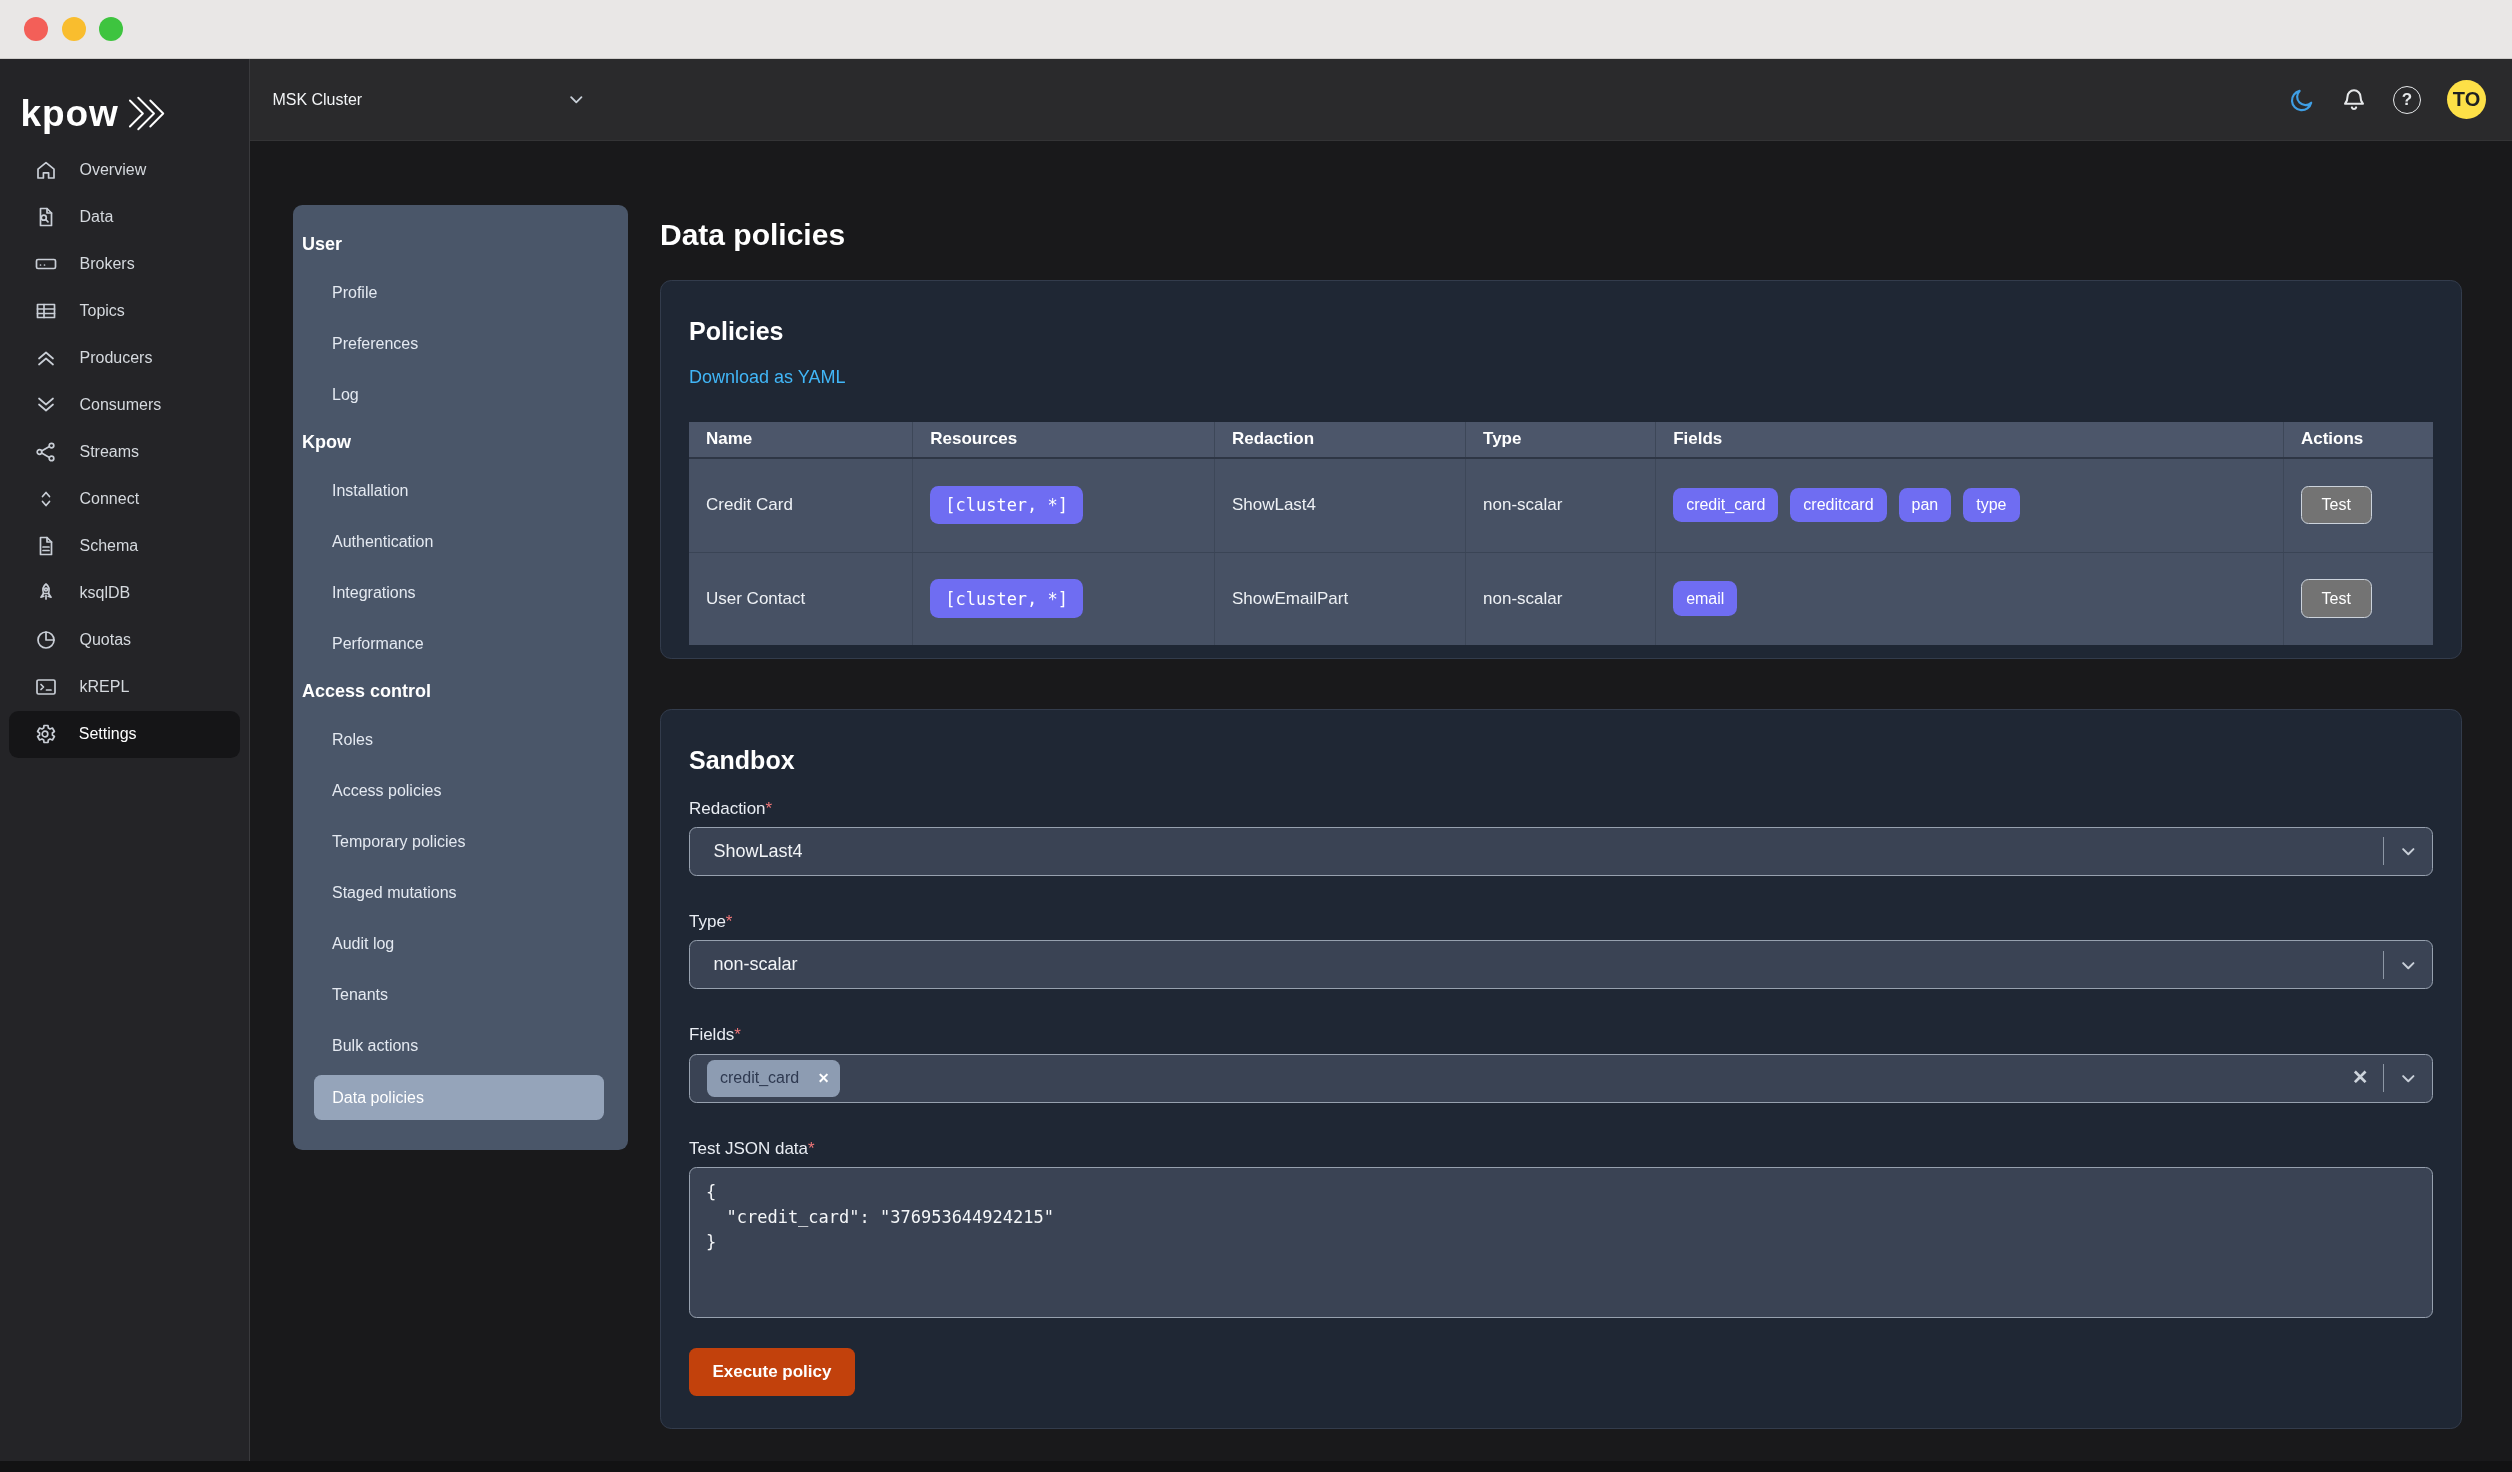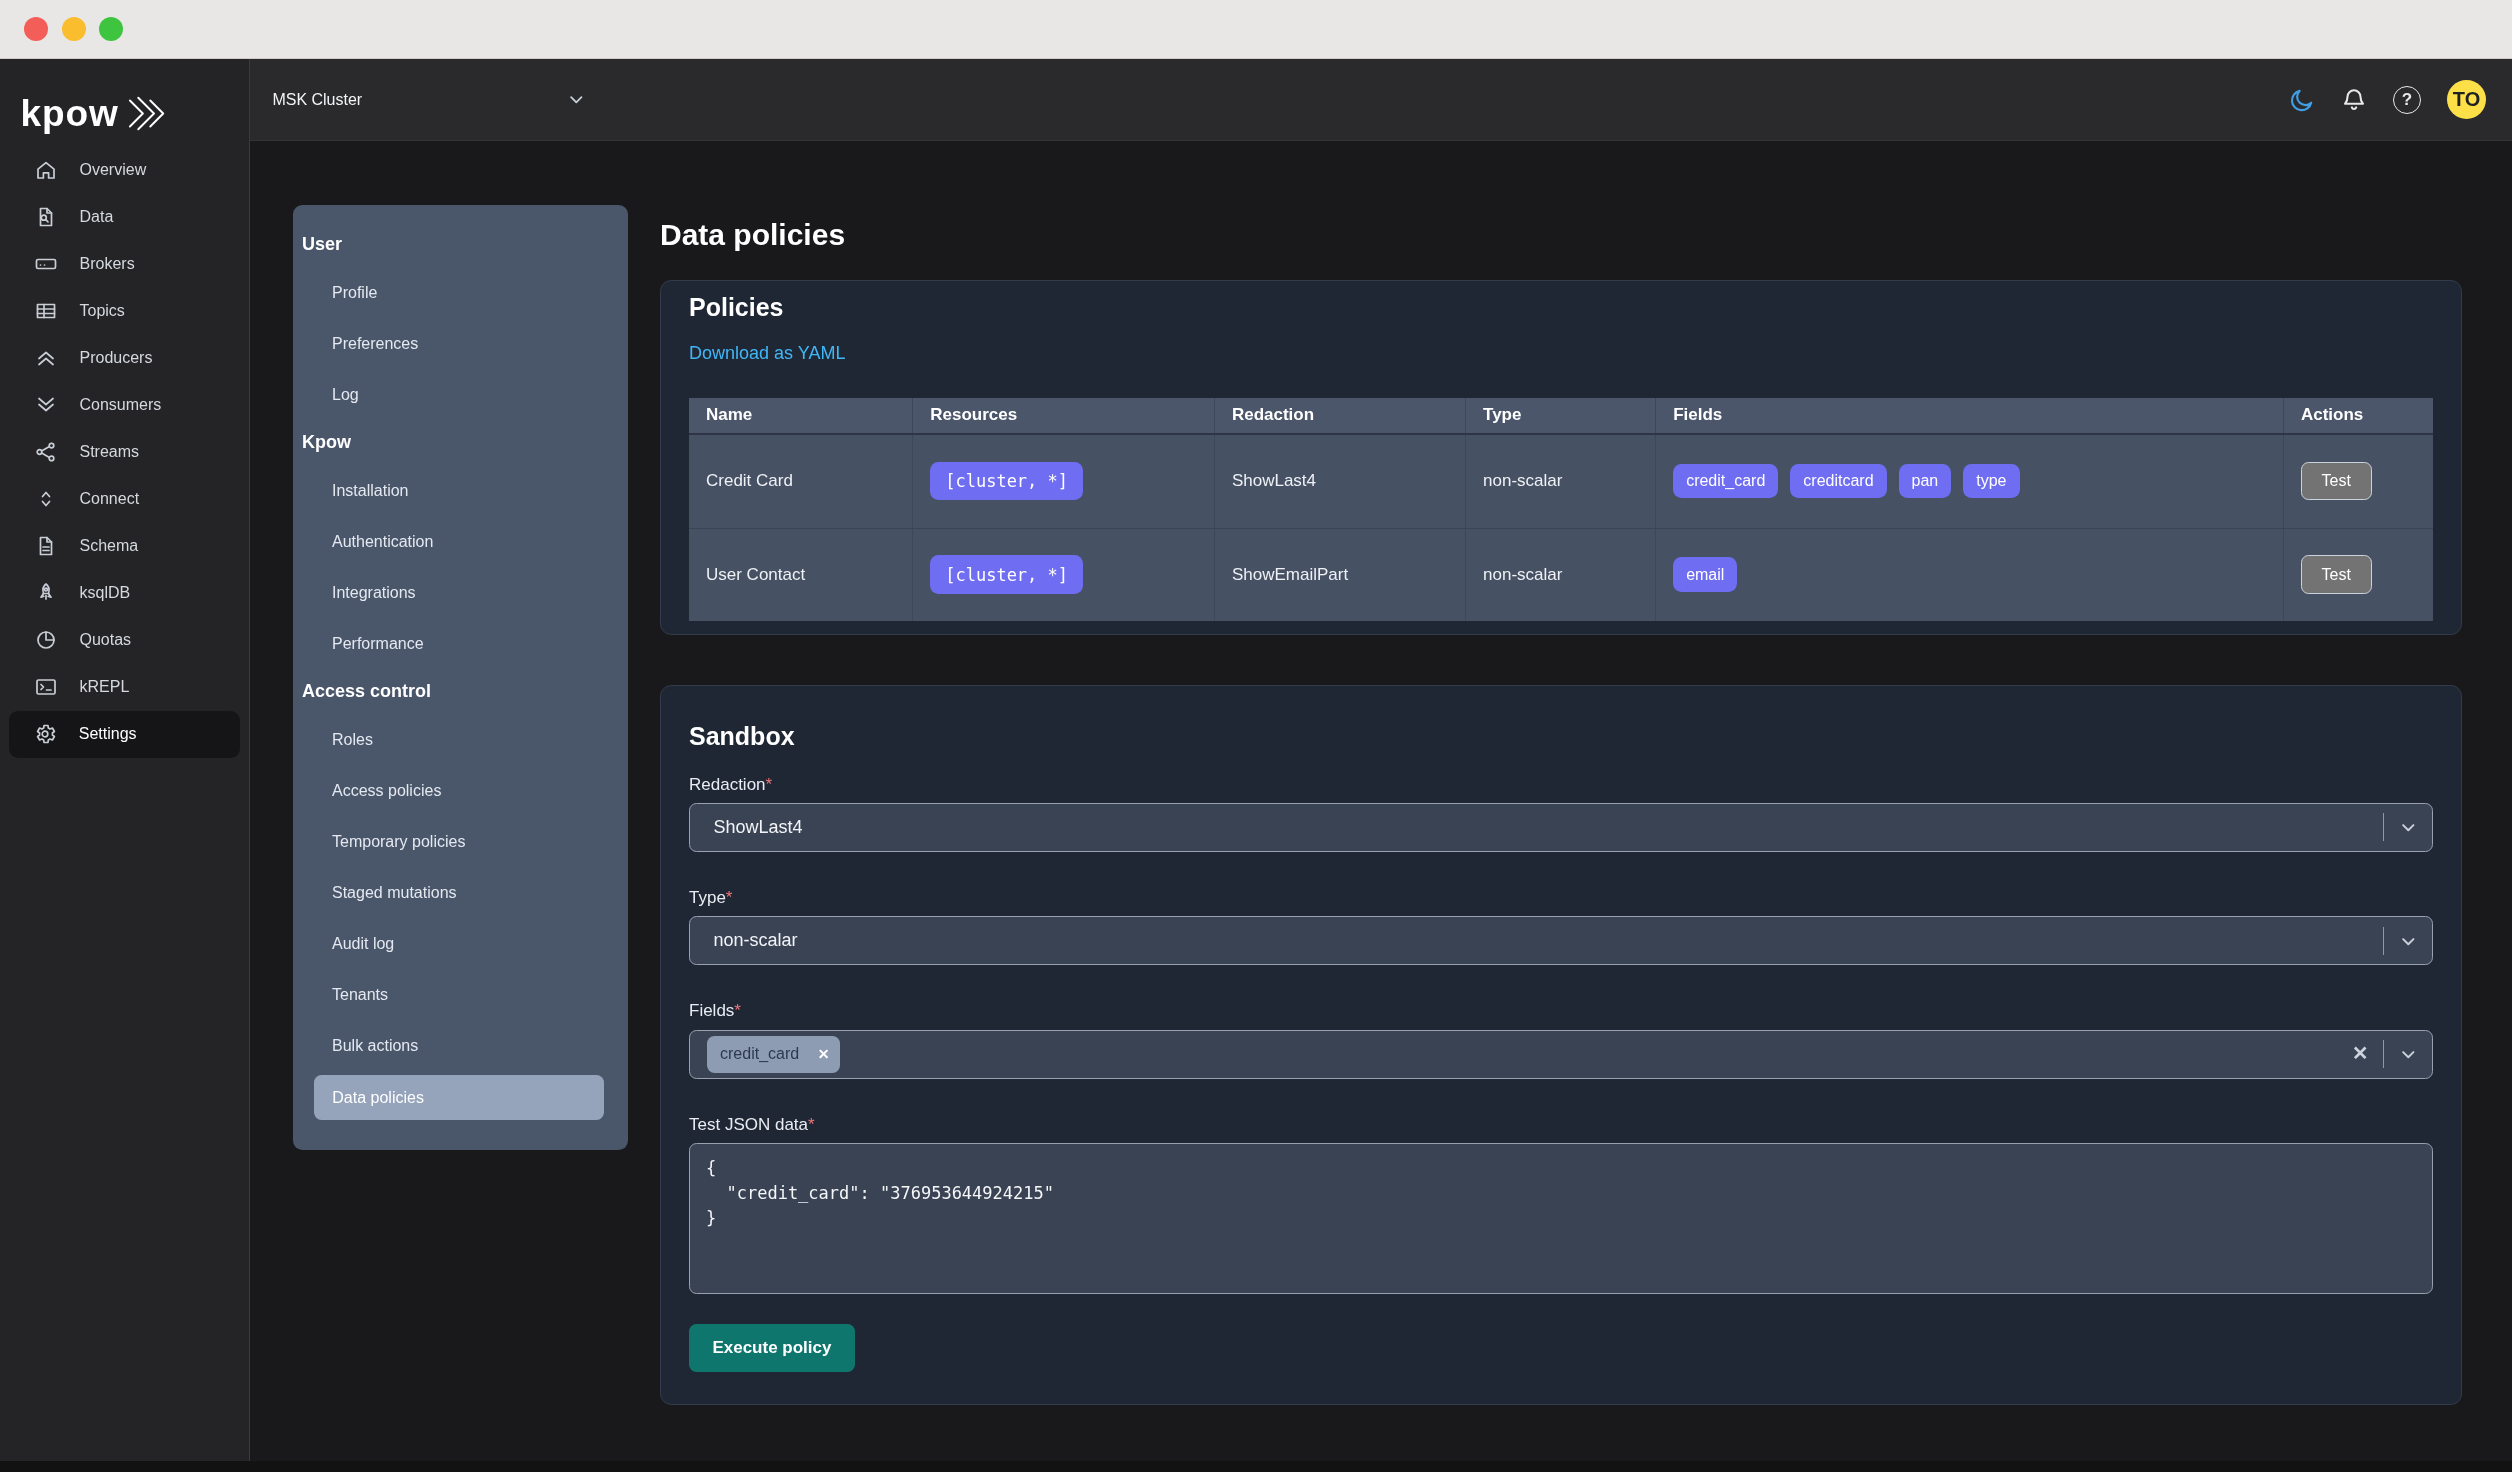--- a/index.html
+++ b/index.html
@@ -57,21 +57,21 @@
                  color:#e4e9f1; cursor:pointer; }
   .subnav-item.active { height:45px; line-height:45px; margin:3.7px 24px 2.8px 20.6px;
                         padding-left:18.7px; background:#95a4ba; border-radius:7.5px; color:#fff; }
 
   
   .main { flex:1; margin-left:32px; min-width:0; }
   .page-title { margin-top:13px; font-size:30px; font-weight:700; color:#fff; }
 
   .card { background:#1f2734; border:1.9px solid #333c4c; border-radius:11.2px; }
   .card h2 { font-size:25px; font-weight:700; color:#fff; }
-  .card-policies { margin-top:28px; padding:12px 28px 13px; }
+  .card-policies { margin-top:28px; padding:36px 28px 13px; }
   .yaml-link { display:inline-block; margin-top:20.6px; font-size:18px; color:#41b6f7;
                text-decoration:none; cursor:pointer; }
 
   .ptable { margin-top:34px; }
   .thead { display:flex; height:37px; background:#4c566a; border-bottom:2.8px solid #2e3645; }
   .th { display:flex; align-items:center; padding-left:17px; font-size:17px; font-weight:600; color:#fff; }
   .trow { display:flex; height:93px; background:#475164; }
   .trow + .trow { border-top:1.9px solid #3a4455; }
   .td { display:flex; align-items:center; padding-left:17px; font-size:17px; color:#eef1f5; }
   .th + .th, .td + .td { border-left:1.9px solid #3d4758; }
@@ -94,21 +94,21 @@
   .select-controls { margin-left:auto; display:flex; align-items:center; gap:14px; }
   .sel-divider { width:1.9px; height:28px; background:#8d97a5; }
   .clear-x { font-size:19.6px; color:#cdd4dc; font-weight:700; line-height:1; cursor:pointer; }
   .chev { width:20.6px; height:20.6px; color:#c8cfd8; }
   .chip-lite { display:flex; align-items:center; height:37px; background:#8d9cb2;
                border-radius:7.5px; font-size:16px; color:#2e3950; padding-left:13px; overflow:hidden; }
   .chip-lite .chip-x { color:#fff; font-size:14px; font-weight:700; padding:0 10.3px; margin-left:8.4px; cursor:pointer; }
   .jsonbox { margin-top:8.4px; height:151px; background:#3a4354; border:1.9px solid #97a1af;
              border-radius:7.5px; padding:12px 16px; font-family:"DejaVu Sans Mono", monospace;
              font-size:17px; line-height:25px; color:#f4f6f8; white-space:pre; }
-  .execute-btn { margin-top:30px; display:inline-block; background:#0f766e; color:#fff;
+  .execute-btn { margin-top:30px; display:inline-block; background:#c2410c; color:#fff;
                  border:none; border-radius:7.5px; padding:14px 23.4px; font-size:17px; font-weight:600;
                  font-family:"Liberation Sans", sans-serif; cursor:pointer;text-align:center; }
 </style>
 </head>
 <body>
 
 <div class="titlebar">
   <div class="traffic t-red" style="background: rgb(243, 95, 88);"></div>
   <div class="traffic t-yellow" style="background: rgb(249, 189, 46);"></div>
   <div class="traffic t-green" style="background: rgb(62, 196, 63);"></div>

